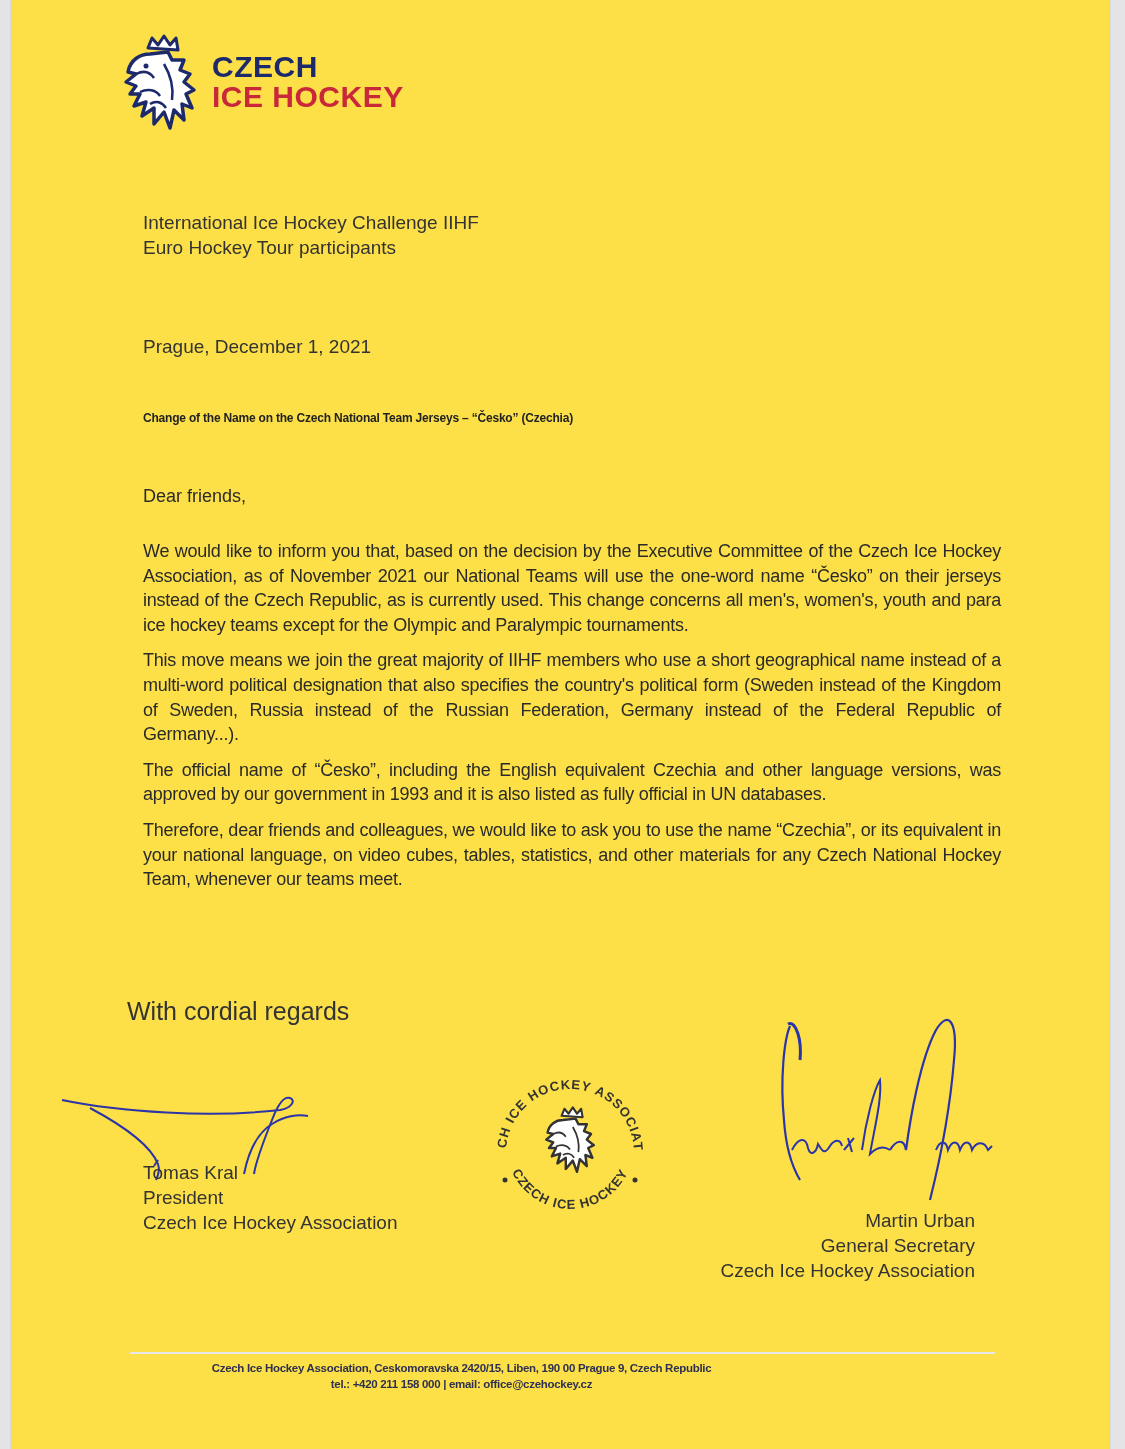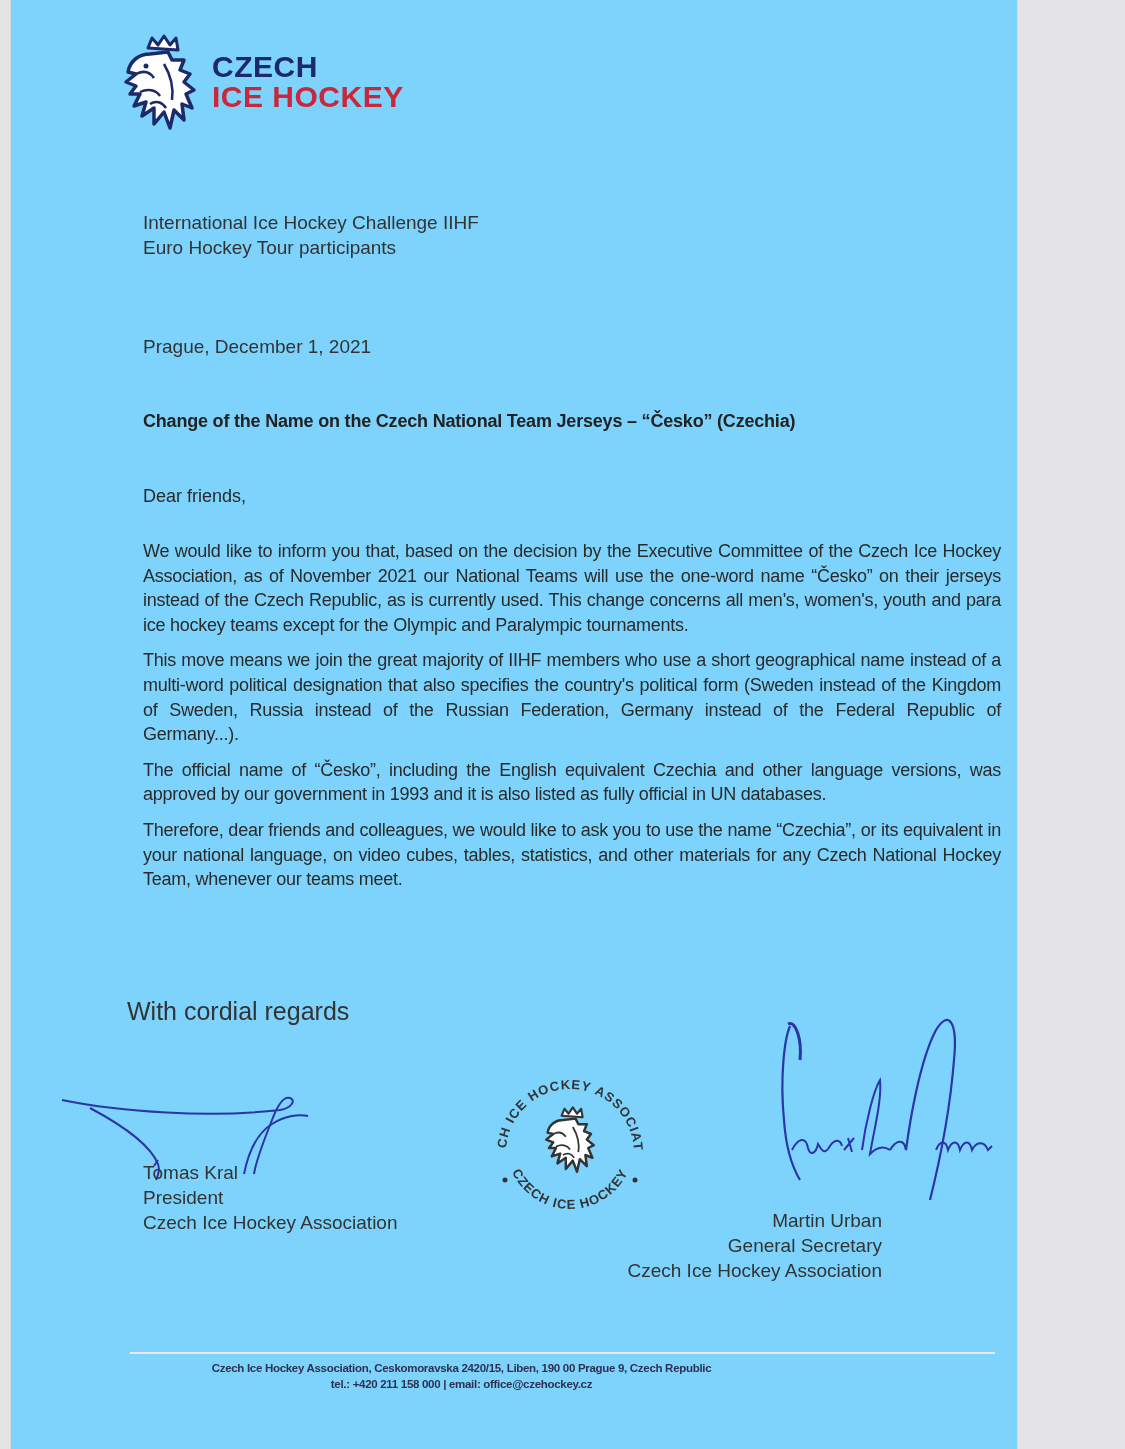--- a/index.html
+++ b/index.html
@@ -4,34 +4,34 @@
 <style>
   html, body { margin:0; padding:0; }
   body {
     width:1125px; height:1449px; overflow:hidden;
     background:#e4e4e6;
     font-family: "Liberation Sans", sans-serif;
     color:#2a2a2a;
     position:relative;
   }
   .page {
-    position:absolute; left:10px; top:0; width:1008px; height:1449px;
-    background:#7dd3fc;
+    position:absolute; left:10px; top:0; width:1101px; height:1449px;
+    background:#fde047;
     box-shadow: inset 1px 0 0 #d8d8d8, inset -1px 0 0 #d8d8d8;
   }
   .logo { position:absolute; left:110px; top:34px; width:300px; height:110px; }
   .logo-mark { position:absolute; left:0; top:0; width:80px; height:100px; }
   .logo-text { position:absolute; left:92px; top:18px; font-weight:bold; line-height:30px; letter-spacing:0.5px; }
   .logo-line1 { font-size:30px; color:#1c2a6b; display:block; }
   .logo-line2 { font-size:30px; color:#c8283a; display:block; }
 
   .recipients { position:absolute; left:133px; top:210px; font-size:19px; line-height:25px; color:#333; }
   .recipients div { white-space:nowrap; }
   .date { position:absolute; left:133px; top:336px; font-size:19px; color:#333; }
-  .subject { position:absolute; left:133px; top:411px; font-size:18px; font-weight:bold; color:#222; white-space:nowrap; letter-spacing:-0.2px; }
+  .subject { position:absolute; left:133px; top:411px; font-size:12px; font-weight:bold; color:#222; white-space:nowrap; letter-spacing:-0.2px; }
   .greeting { position:absolute; left:133px; top:486px; font-size:18px; color:#2a2a2a; }
 
   .body-text { position:absolute; left:133px; top:539px; width:858px; font-size:18px; line-height:24.6px; color:#2a2a2a; text-align:justify; letter-spacing:-0.25px; }
   .body-text p { margin:0 0 11px 0; }
 
   .closing { position:absolute; left:117px; top:997px; font-size:25px; color:#333; }
 
   .sig-left-svg { position:absolute; left:50px; top:1090px; width:260px; height:100px; }
   .signer-left { position:absolute; left:133px; top:1160px; font-size:19px; line-height:25px; color:#333; }
   .signer-left div { white-space:nowrap; }

